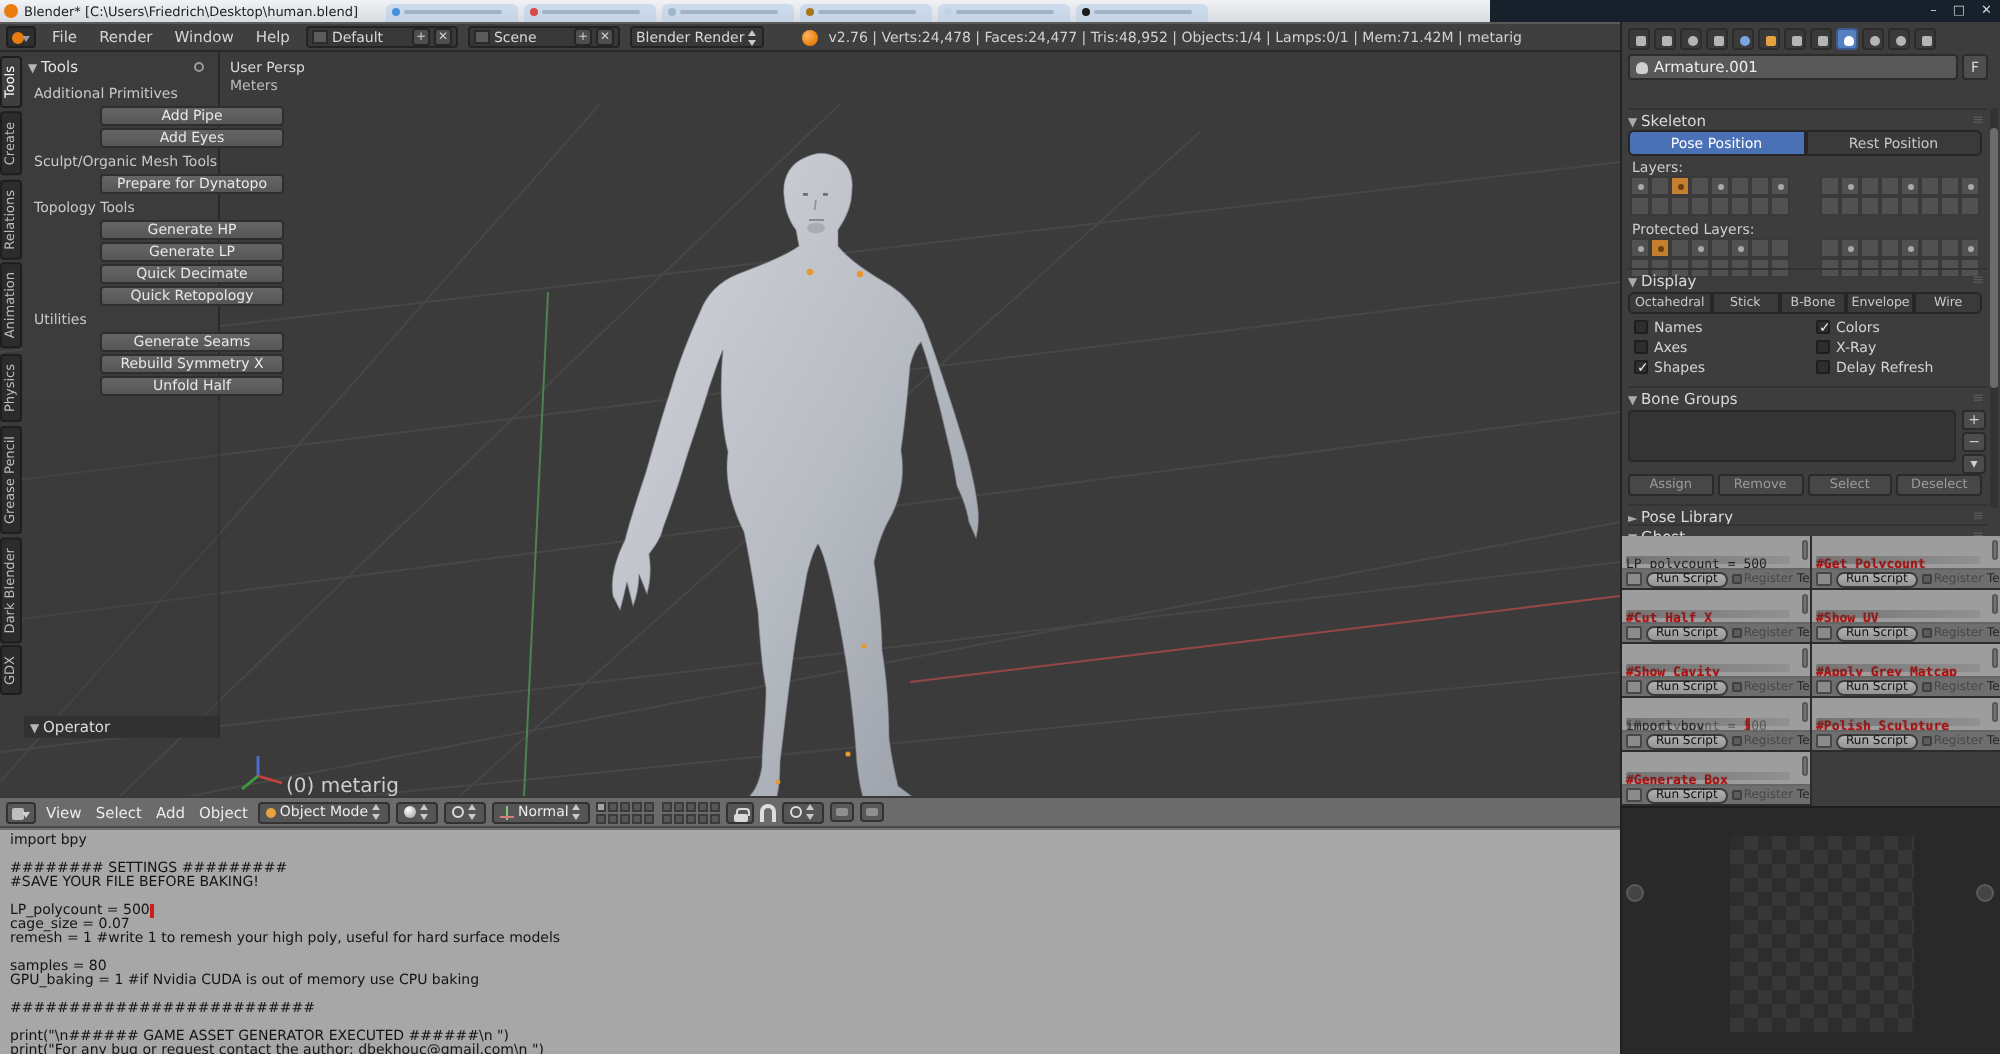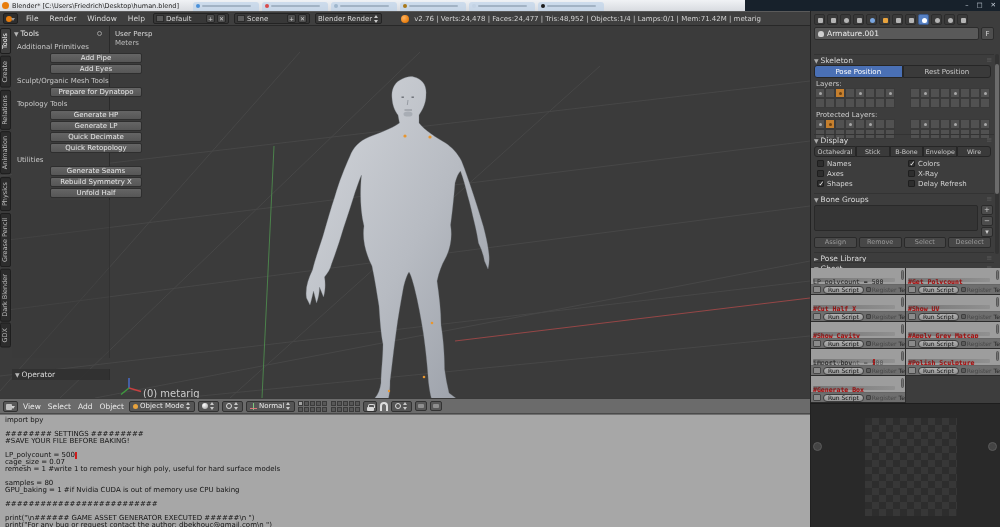--- a/index.html
+++ b/index.html
@@ -48,21 +48,21 @@
   .tabstrip{position:absolute;left:0;top:2px;width:12px;display:flex;flex-direction:column;gap:2px;}
   .vtab{writing-mode:vertical-rl;transform:rotate(180deg);font-size:6.5px;color:#bdbdbd;background:#2c2c2c;border:1px solid #1e1e1e;border-radius:2px;padding:4px 0;text-align:center;line-height:9px;width:11px;}
   .vtab.active{background:#3f3f3f;color:#fff;}
   .shelf-top{position:absolute;left:12px;top:0;width:98px;height:174px;background:#3c3c3c;border-right:1px solid #2a2a2a;}
   .shelf-mid{position:absolute;left:12px;top:174px;width:98px;height:158px;background:rgba(56,56,56,.35);border-right:1px solid rgba(42,42,42,.5);}
   .shelf-hdr{position:absolute;left:14px;top:3px;right:4px;font-size:7.5px;color:#e2e2e2;}
   .shelf-hdr::before{content:"▼ ";font-size:6px;color:#b5b5b5;}
   .pin-icon{position:absolute;right:8px;top:5px;width:5px;height:5px;border:1px solid #9a9a9a;border-radius:50%;}
   .shelf-label{position:absolute;left:17px;font-size:7px;color:#c9c9c9;}
   .shelf-btn{position:absolute;left:14px;width:92px;height:10px;line-height:9px;background:linear-gradient(#656565,#565656);border:1px solid #2e2e2e;border-radius:2px;color:#e8e8e8;font-size:7px;padding:0 4px;text-align:center;margin-left:36px;}
-  .op-hdr{position:absolute;left:12px;top:332px;width:98px;height:11px;background:rgba(48,48,48,.88);font-size:7.5px;color:#dcdcdc;padding:1px 0 0 3px;border-right:1px solid rgba(42,42,42,.6);margin-top:11px;}
+  .op-hdr{position:absolute;left:12px;top:332px;width:98px;height:11px;background:rgba(48,48,48,.88);font-size:7.5px;color:#dcdcdc;padding:1px 0 0 3px;border-right:1px solid rgba(42,42,42,.6);}
   .op-hdr::before{content:"▼ ";font-size:6px;color:#b5b5b5;}
 
   
   .vp-header{left:0;top:398px;width:810px;height:16px;background:#6b6b6b;border-top:1px solid #393939;border-bottom:1px solid #4a4a4a;display:flex;align-items:center;gap:3px;padding:0 3px;}
   .vph-edicon{width:15px;height:11px;background:#585858;border:1px solid #313131;border-radius:2px;position:relative;flex:none;}
   .vph-edicon::before{content:"";position:absolute;left:2px;top:2px;width:6px;height:6px;background:#bfbfbf;border-radius:1px;}
   .vph-edicon::after{content:"";position:absolute;right:2px;top:4px;border-left:2.5px solid transparent;border-right:2.5px solid transparent;border-top:3px solid #d2d2d2;}
   .vph-menu{font-size:7.5px;color:#ececec;padding:0 2px;}
   .vph-box{height:11px;background:#555;border:1px solid #323232;border-radius:2px;display:flex;align-items:center;gap:2px;padding:0 3px;color:#ececec;font-size:7px;flex:none;}
   .dot-orange{width:5px;height:5px;border-radius:50%;background:#e8a33d;flex:none;}

